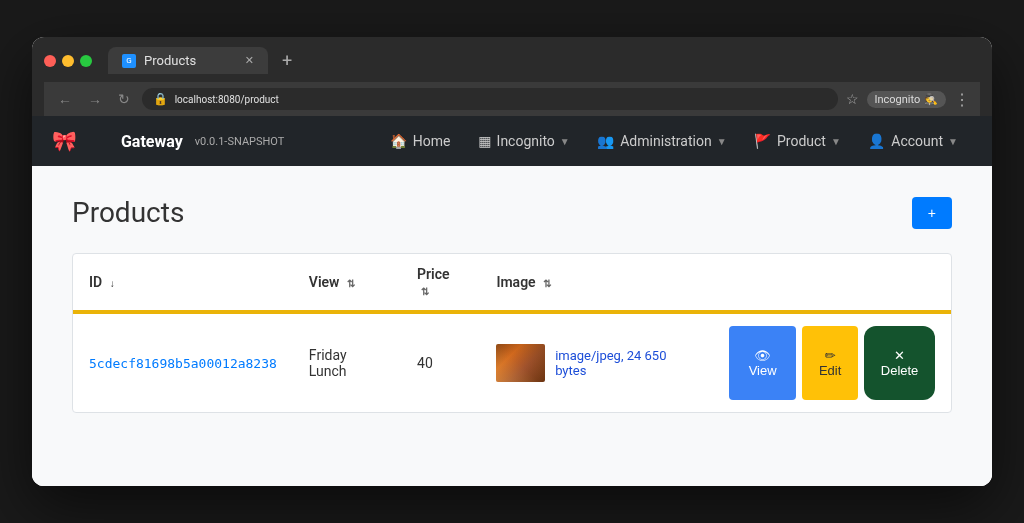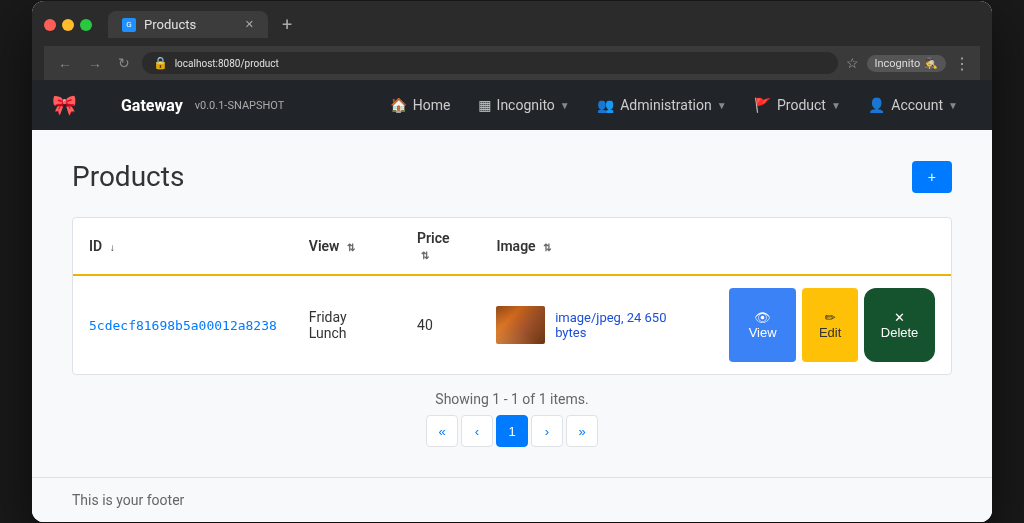--- a/index.html
+++ b/index.html
@@ -242,21 +242,21 @@
       border-radius: 4px;
       overflow: hidden;
     }
 
     table {
       width: 100%;
       border-collapse: collapse;
     }
 
     thead tr {
-      border-bottom: 2px solid #eab308;
+      border-bottom: 4px solid #eab308;
     }
 
     th {
       padding: 12px 16px;
       text-align: left;
       font-size: 14px;
       font-weight: 600;
       color: #333;
     }
 
@@ -528,29 +528,16 @@
           <button class="btn-view">👁 View</button>
           <button class="btn-edit">✏ Edit</button>
           <button class="btn-delete">✕ Delete</button>
         </div>
       </td>
     </tr>
             </tbody>
         </table>
       </div>
 
-      <div class="pagination-section">
-        <div class="pagination-info">Showing 1 - 1 of 1 items.</div>
-        <div class="pagination">
-          <button class="page-btn">«</button>
-          <button class="page-btn">‹</button>
-          <button class="page-btn active">1</button>
-          <button class="page-btn">›</button>
-          <button class="page-btn">»</button>
-        </div>
-      </div>
     </div>
 
-    <div class="app-footer">
-      <span>This is your footer</span>
-    </div>
   </div>
 </div>
 
 </body></html>

